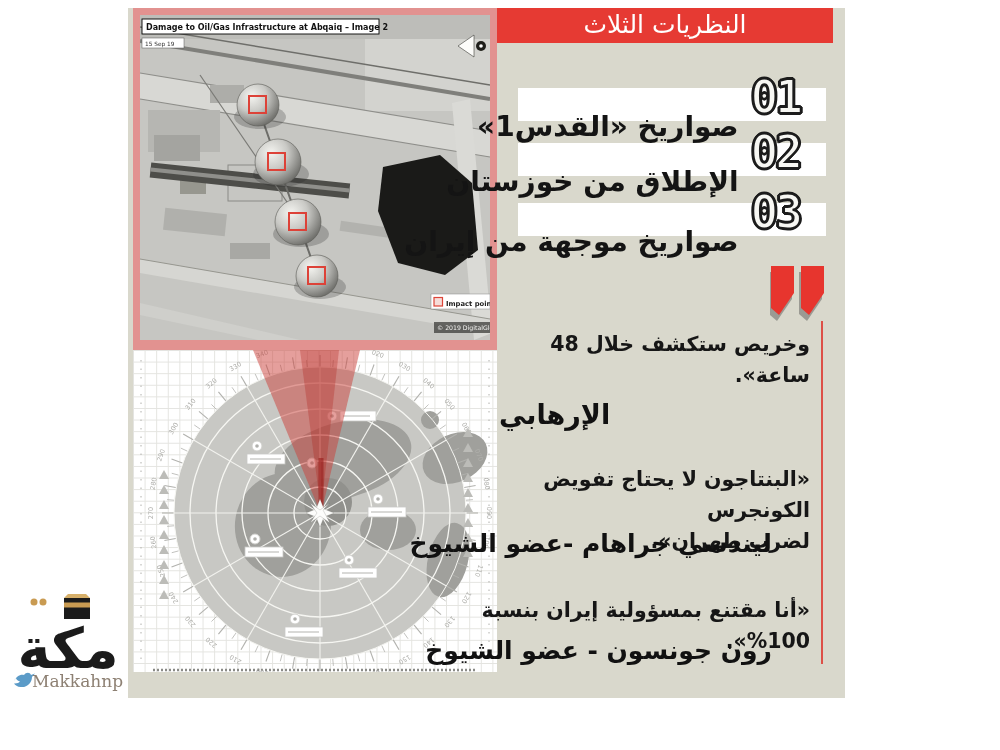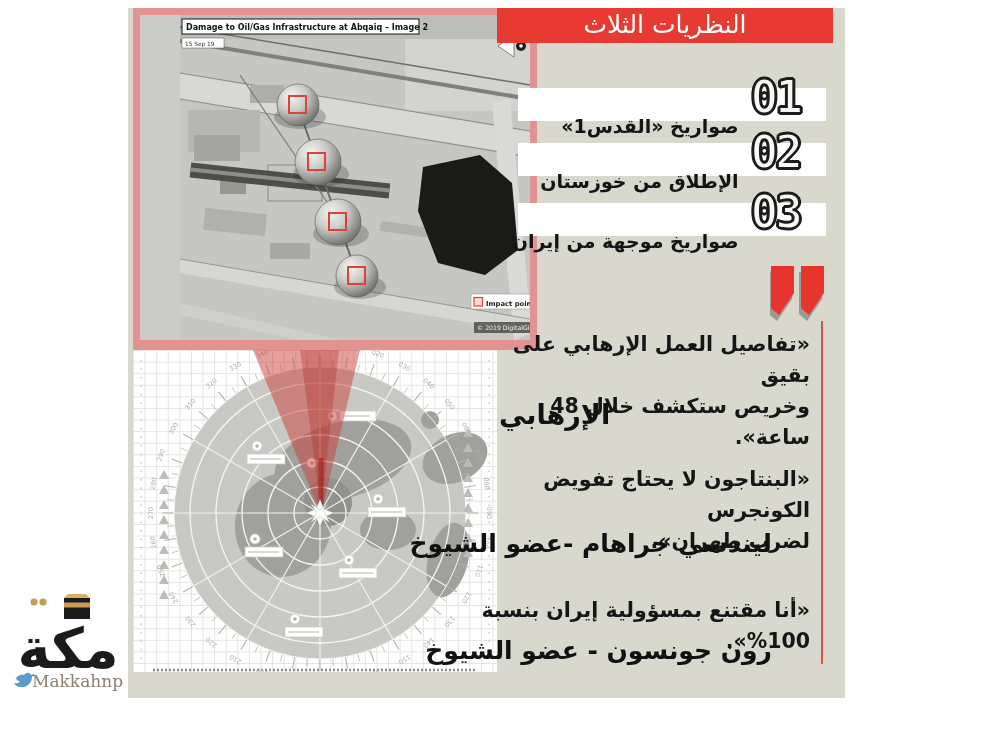--- a/index.html
+++ b/index.html
@@ -2,41 +2,41 @@
 <html lang="ar"><head>
 <meta charset="utf-8">
 <style>
   html,body{margin:0;padding:0;background:#ffffff;}
   .stage{position:relative;width:1000px;height:750px;overflow:hidden;
          font-family:"DejaVu Sans",sans-serif;background:#ffffff;}
   .panel{position:absolute;left:128px;top:8px;width:717px;height:690px;background:#d9d8cc;}
 
   
   .sat-frame{position:absolute;left:133px;top:8px;width:350px;height:325px;
-             border:7px solid #e29290;border-bottom-width:10px;background:#cbcbc7;padding-left:40px;}
+             border:7px solid #e29290;border-bottom-width:10px;background:#cbcbc7;}
   .sat-frame svg{display:block;}
 
   
   .radar-panel{position:absolute;left:133px;top:350px;width:364px;height:322px;background:#ffffff;
     background-image:linear-gradient(#e4e4e0 1px,transparent 1px),
                      linear-gradient(90deg,#e4e4e0 1px,transparent 1px);
     background-size:11.6px 11.6px;}
   .radar-panel svg{display:block;position:absolute;left:0;top:0;}
 
   
   .red-header{position:absolute;left:497px;top:8px;width:336px;height:35px;background:#e63a33;
               color:#ffffff;font-weight:normal;font-size:25px;line-height:34px;text-align:center;direction:rtl;}
   .theory{position:absolute;left:518px;width:308px;height:33px;background:#ffffff;
           display:flex;align-items:center;gap:12px;direction:rtl;padding-right:26px;box-sizing:border-box;}
   .theory .num{font-family:"DejaVu Sans Mono",monospace;font-weight:bold;font-size:46px;line-height:33px;
     color:#f7f7f3;letter-spacing:-3px;transform:translateY(-7px);
     -webkit-text-stroke:2px #1c1c1c;
     text-shadow:-2px 0 #1c1c1c,2px 0 #1c1c1c,0 -2px #1c1c1c,0 2px #1c1c1c,
                 -1px -1px #1c1c1c,1px 1px #1c1c1c,-1px 1px #1c1c1c,1px -1px #1c1c1c;}
-  .theory .lbl{font-weight:bold;font-size:19px;color:#141414;white-space:nowrap;margin-top:43px;}
+  .theory .lbl{font-weight:bold;font-size:28px;color:#141414;white-space:nowrap;margin-top:43px;}
 
   
   .qmark{position:absolute;left:770px;top:266px;}
   .vline{position:absolute;left:821px;top:321px;width:2px;height:343px;background:#dd5047;}
   .qtext{position:absolute;right:190px;width:330px;direction:rtl;text-align:right;
          font-weight:bold;font-size:20.5px;line-height:31px;color:#161616;}
   .qsrc{position:absolute;direction:rtl;font-weight:bold;color:#111111;white-space:nowrap;}
   #src1{left:499px;top:399px;font-size:27px;}
   #src2{right:228px;top:529px;font-size:25px;}
   #src3{right:228px;top:636px;font-size:25px;margin-left:8px;}
@@ -377,21 +377,20 @@
 
   <svg class="qmark" width="58" height="56" viewBox="0 0 58 56">
     <path d="M2 3 H24 V30 L9 52 L1 45 V3 Z" fill="rgba(80,80,78,0.45)" transform="translate(-2,3)"></path>
     <path d="M32 3 H54 V30 L39 52 L31 45 V3 Z" fill="rgba(80,80,78,0.45)" transform="translate(-2,3)"></path>
     <path d="M2 0 H24 V27 L9 49 L1 42 V0 Z" fill="#e7352e"></path>
     <path d="M32 0 H54 V27 L39 49 L31 42 V0 Z" fill="#e7352e"></path>
   </svg>
   <div class="vline"></div>
 
   <div class="qtext" style="top:329px">
-    <div>«تفاصيل العمل الإرهابي على بقيق</div>
     <div>وخريص ستكشف خلال 48 ساعة».</div>
   </div>
   <div class="qsrc" id="src1">الإرهابي</div>
 
   <div class="qtext" style="top:464px">
     <div>«البنتاجون لا يحتاج تفويض الكونجرس</div>
     <div>لضرب طهران».</div>
   </div>
   <div class="qsrc" id="src2">ليندسي جراهام -عضو الشيوخ</div>
 

